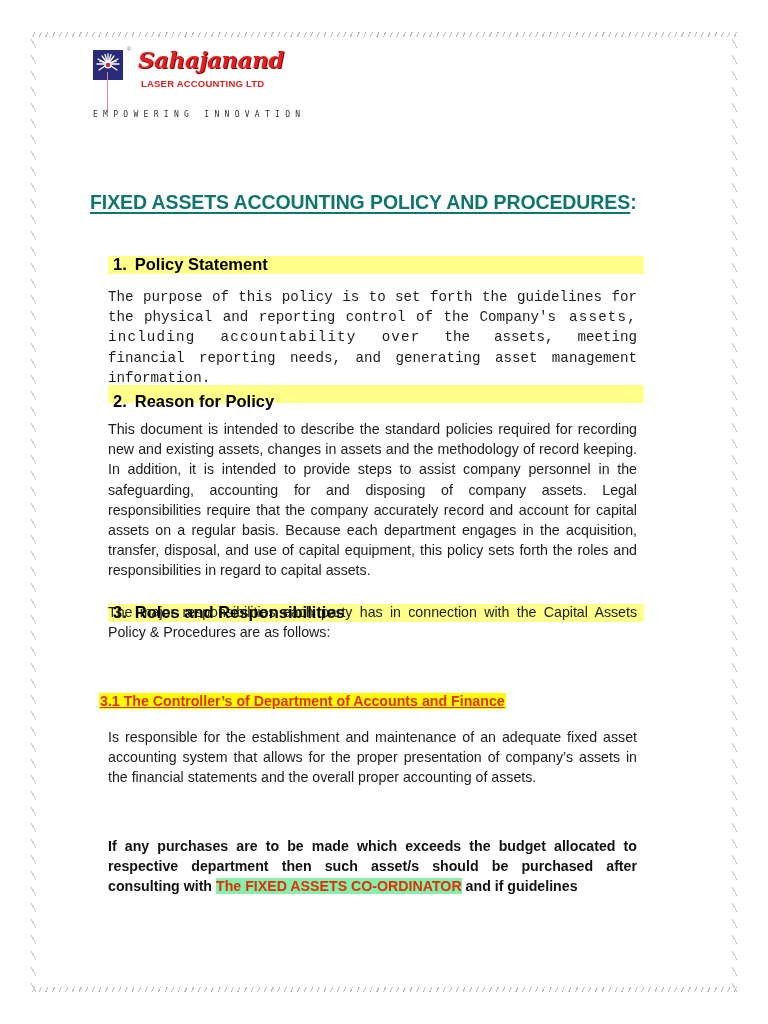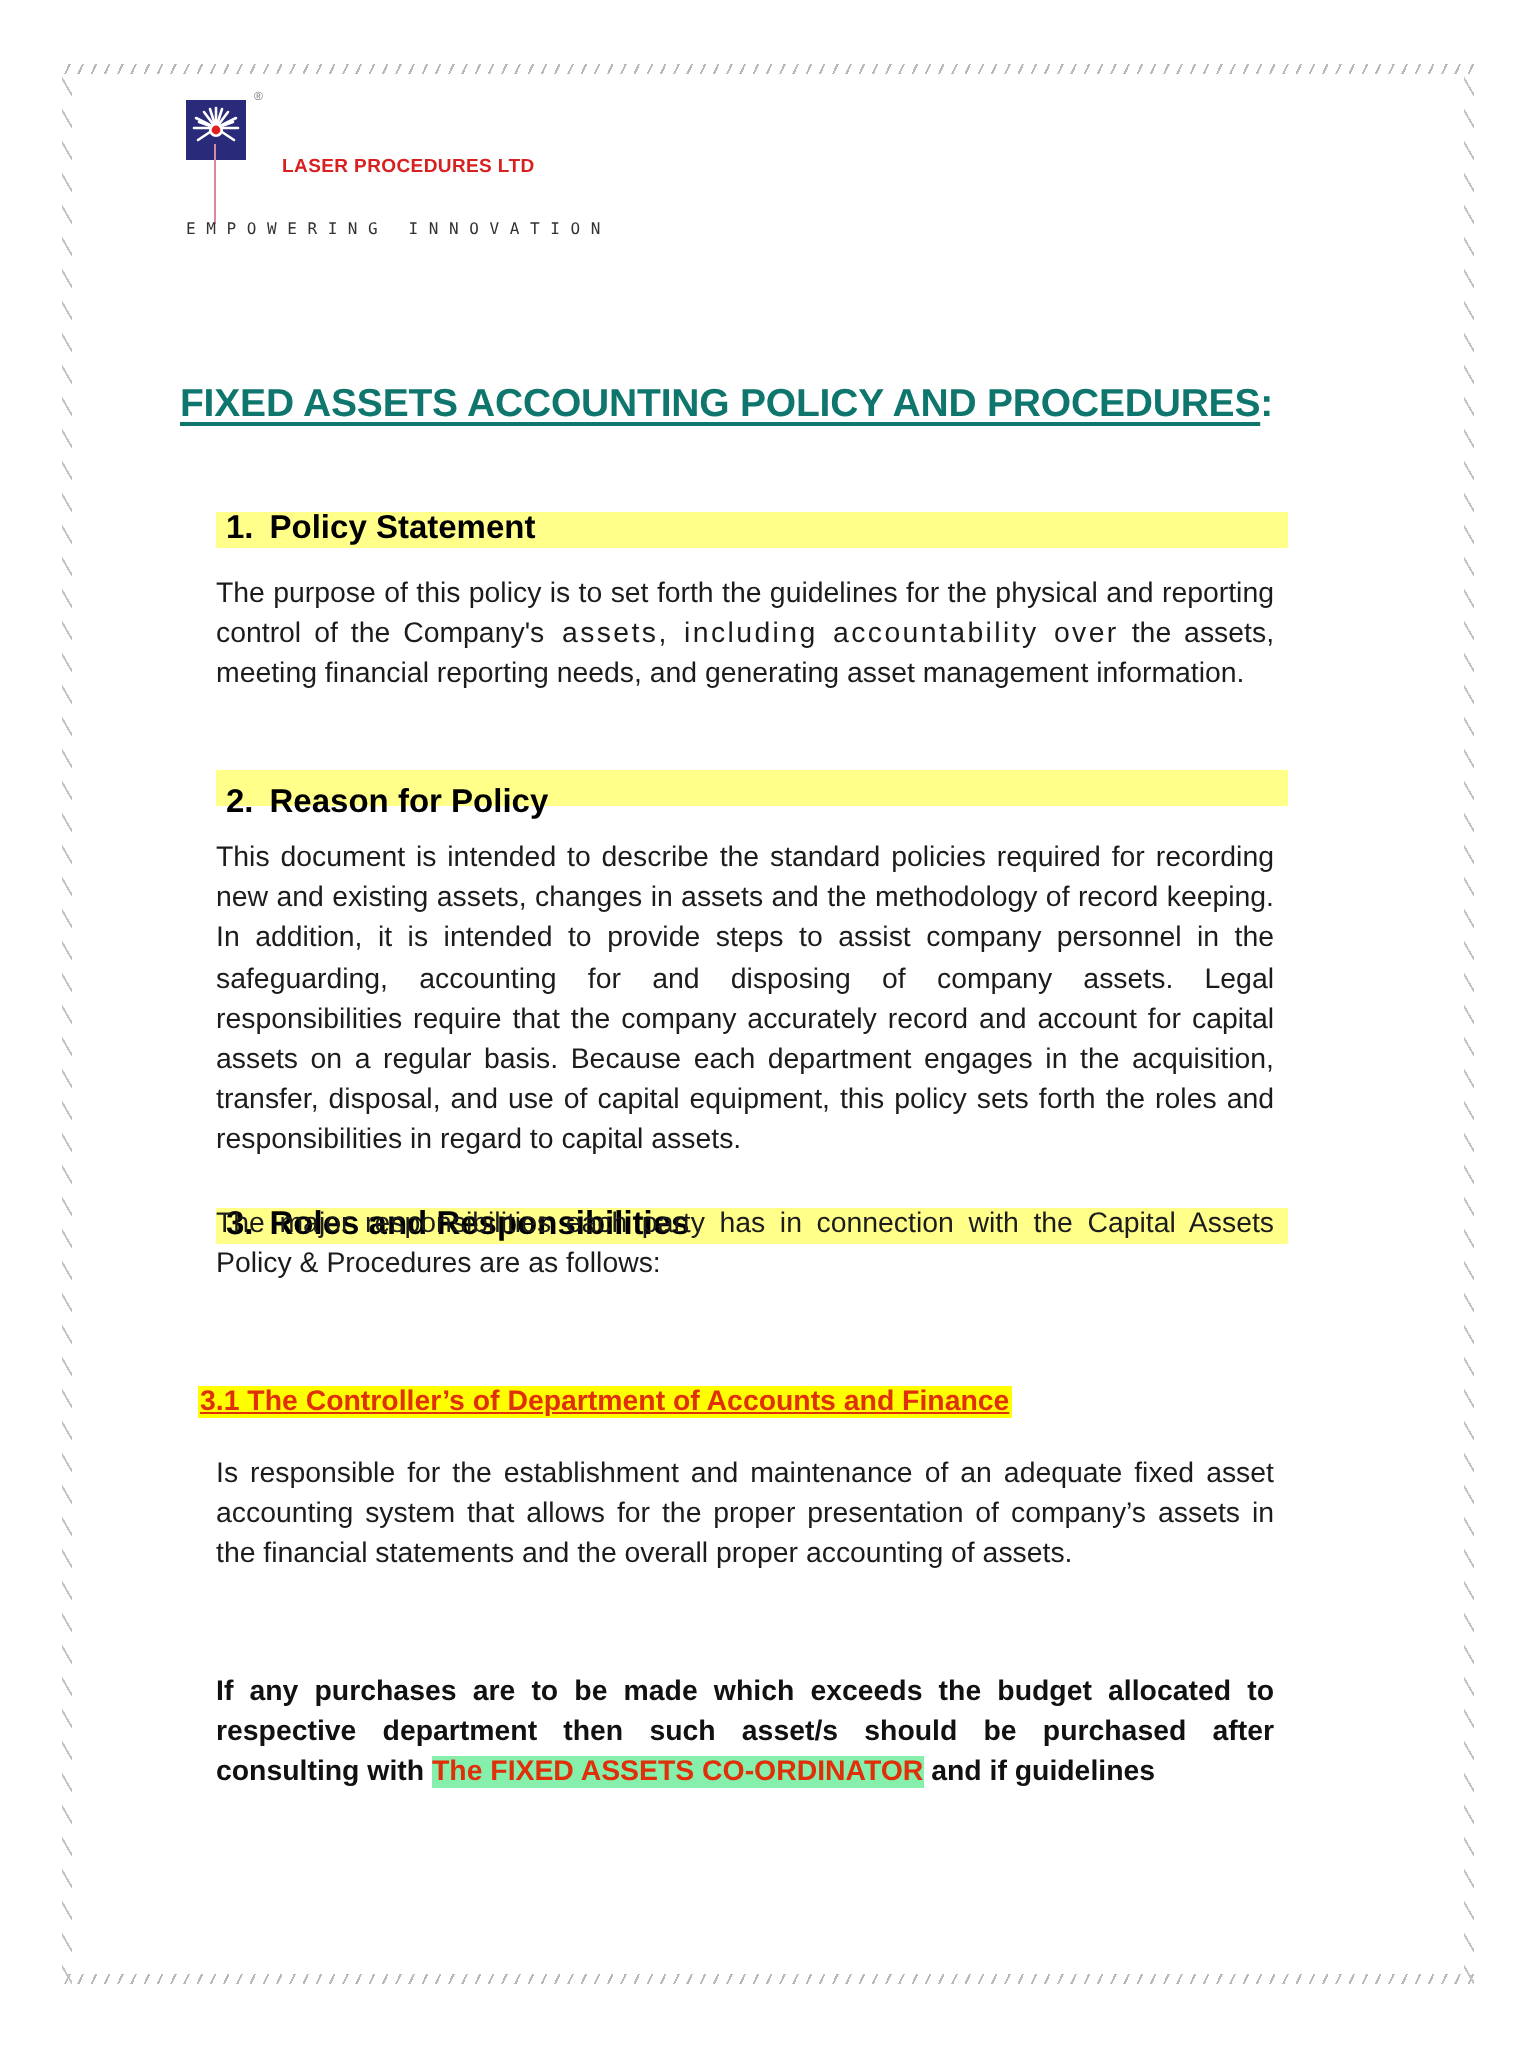--- a/index.html
+++ b/index.html
@@ -102,33 +102,34 @@
           <path d="M15 14 L12 4.5"></path>
           <path d="M15 14 L23.5 11"></path>
           <path d="M15 14 L6.5 11"></path>
       </g>
       <circle cx="15" cy="15" r="3.5" fill="#ffffff"></circle>
       <circle cx="15" cy="15" r="2.2" fill="#e02020"></circle>
     </svg>
   </div>
   <div class="logo-beam"></div>
   <span class="logo-reg">®</span>
-  <span class="logo-sub">LASER PROCEDURES LTD</span>
+  <span class="logo-name">Sahajanand</span>
+  <span class="logo-sub">LASER ACCOUNTING LTD</span>
   <span class="logo-tagline">EMPOWERING INNOVATION</span>
 </div>
 
 <div class="doc-title">
   <span class="t-main">FIXED ASSETS ACCOUNTING POLICY AND PROCEDURES</span><span>:</span>
 </div>
 
 <div class="section-bar" style="top:256px;"></div>
 <div class="section-heading" style="top:255px;">
   <span class="num">1.</span><span>Policy Statement</span>
 </div>
-<div class="para" style="top:287px;">
+<div class="para" style="top:287px;font-family:Liberation Mono, monospace;">
   <span>The purpose of this policy is to set forth the guidelines for the physical and reporting control of the Company</span><span>'</span><span class="spaced">s assets, including accountability over</span><span> the assets, meeting financial reporting needs, and generating asset management information.</span>
 </div>
 
 <div class="section-bar" style="top:385px;"></div>
 <div class="section-heading" style="top:392px;">
   <span class="num">2.</span><span>Reason for Policy</span>
 </div>
 <div class="para" style="top:419px;">This document is intended to describe the standard policies required for recording new and existing assets, changes in assets and the methodology of record keeping. In addition, it is intended to provide steps to assist company personnel in the safeguarding, accounting for and disposing of company assets. Legal responsibilities require that the company accurately record and account for capital assets on a regular basis. Because each department engages in the acquisition, transfer, disposal, and use of capital equipment, this policy sets forth the roles and responsibilities in regard to capital assets.</div>
 
 <div class="section-bar" style="top:604px;"></div>

